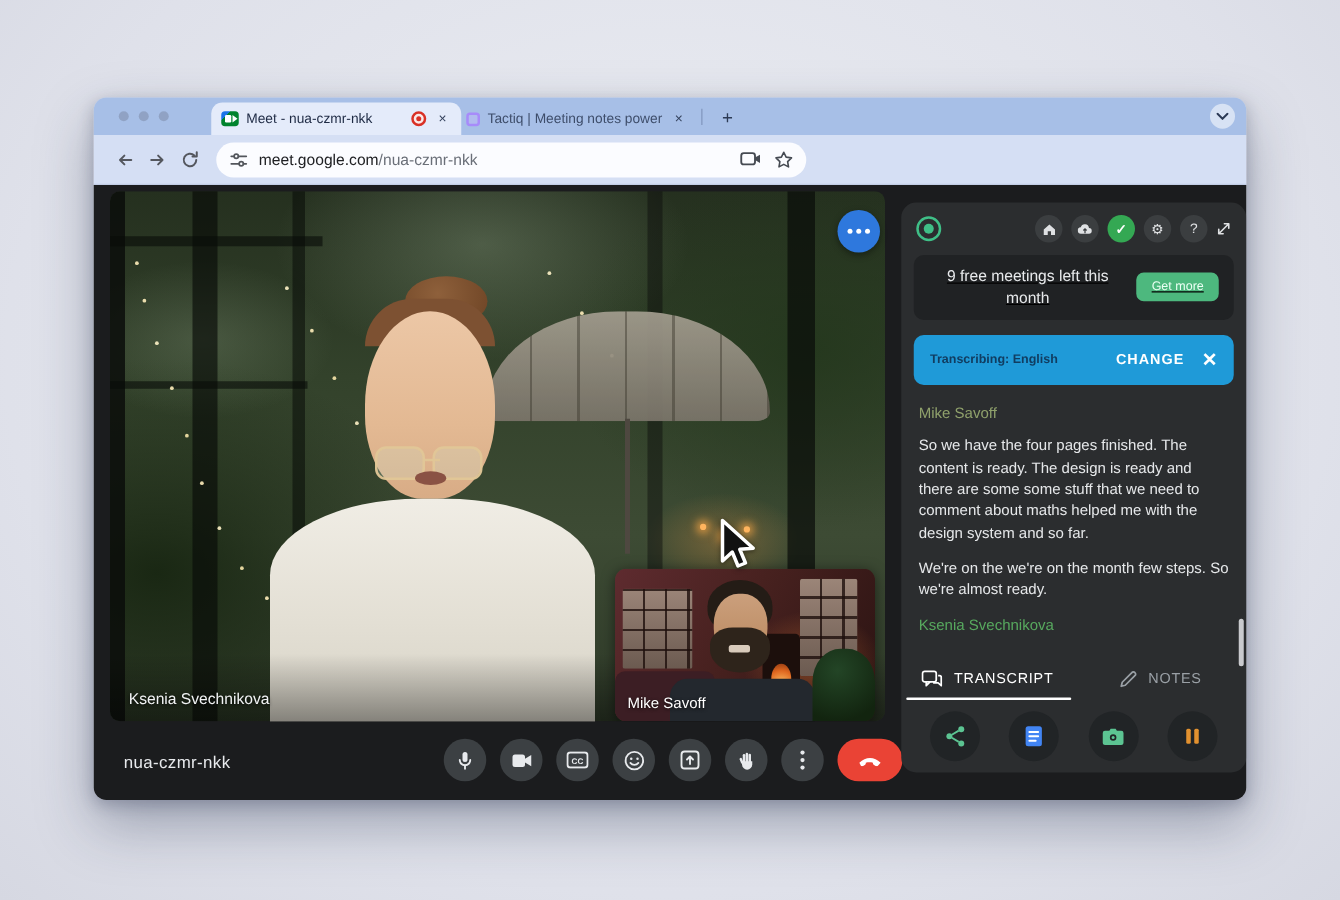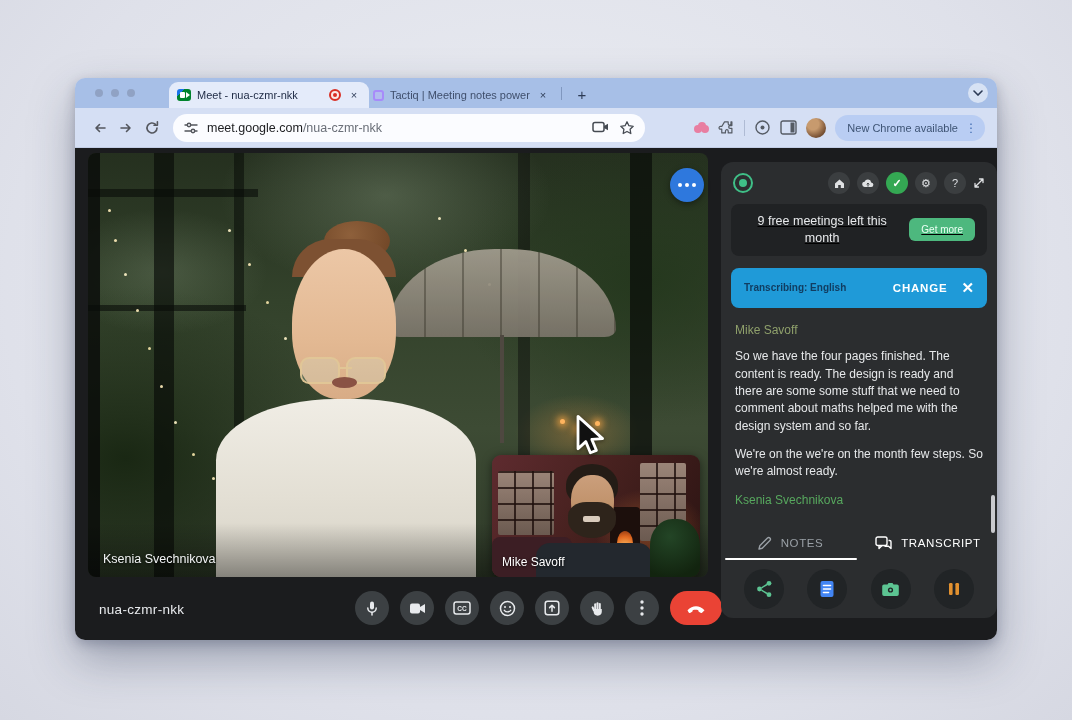--- a/index.html
+++ b/index.html
@@ -257,42 +257,20 @@
         <svg width="17" height="14" viewBox="0 0 17 14">
             <rect x="1" y="1.5" width="11" height="9" rx="2" fill="none" stroke="#454a52" stroke-width="1.5"></rect>
             <path d="M12 5l4-2.3v6.6L12 7z" fill="#454a52"></path>
           </svg>
         <svg width="16" height="16" viewBox="0 0 16 16">
             <path d="M8 1.8l1.9 3.9 4.3.6-3.1 3 .7 4.2L8 11.5l-3.8 2 .7-4.2-3.1-3 4.3-.6z" fill="none" stroke="#454a52" stroke-width="1.3" stroke-linejoin="round"></path>
           </svg>
       </span>
     </div>
 
-    <div class="tb-right">
-      <span class="ext-pink">
-          <span></span>
-        </span>
-      <svg width="17" height="17" viewBox="0 0 17 17">
-          <path d="M6.5 2.5h4v2a1.5 1.5 0 103 0v-2h1v4h-2a1.5 1.5 0 100 3h2v5h-4v-2a1.5 1.5 0 10-3 0v2h-4v-4h-1.5a1.5 1.5 0 110-3H3.5z" transform="scale(.92) translate(.6,.6)" fill="none" stroke="#555b64" stroke-width="1.3" stroke-linejoin="round"></path>
-        </svg>
-      <span class="tb-divider"></span>
-      <svg width="17" height="17" viewBox="0 0 17 17">
-          <circle cx="8.5" cy="8.5" r="6.5" fill="none" stroke="#555b64" stroke-width="1.4"></circle>
-          <circle cx="8.5" cy="8.5" r="2" fill="#555b64"></circle>
-        </svg>
-      <svg width="17" height="15" viewBox="0 0 17 15">
-          <rect x="1" y="1" width="15" height="13" rx="2" fill="none" stroke="#555b64" stroke-width="1.4"></rect>
-          <rect x="10.5" y="2.5" width="4" height="10" fill="#555b64"></rect>
-        </svg>
-      <span class="avatar"></span>
-      <span class="update-pill">
-        <span>New Chrome available</span>
-        <span class="pill-dots">⋮</span>
-      </span>
-    </div>
   </div>
 
   <div class="content">
 
     <div class="video">
       <div class="vbar v1"></div>
       <div class="vbar v2"></div>
       <div class="vbar v3"></div>
       <div class="vbar v4"></div>
       <div class="vbar v5"></div>
@@ -456,33 +434,33 @@
             <div class="t-text">We're on the we're on the month few steps. So we're almost ready.</div>
           </div>
 
           <div class="t-entry">
             <div class="t-speaker" style="color: rgb(87, 168, 94);">Ksenia Svechnikova</div>
 
           </div>
         </div>
 
       <div class="sb-tabs">
-        <div class="sb-tab idle">
-          <svg width="15" height="15" viewBox="0 0 15 15">
-              <path d="M2 13l.8-3.2 7.7-7.7a1.5 1.5 0 012.4 0 1.5 1.5 0 010 2.4L5.2 12.2z" fill="none" stroke="#9aa0a6" stroke-width="1.4" stroke-linejoin="round"></path>
-            </svg>
-          <span>NOTES</span>
-        </div>
         <div class="sb-tab active">
           <svg width="17" height="15" viewBox="0 0 17 15">
               <rect x="1" y="1" width="11" height="8.5" rx="1.8" fill="none" stroke="#fff" stroke-width="1.4"></rect>
               <path d="M4 9.5v3l3-3" fill="none" stroke="#fff" stroke-width="1.4" stroke-linejoin="round"></path>
               <path d="M13.5 4.5h1.2a1.3 1.3 0 011.3 1.3v6.7l-2.5-2.2h-4" fill="none" stroke="#fff" stroke-width="1.4" stroke-linejoin="round"></path>
             </svg>
           <span>TRANSCRIPT</span>
+        </div>
+        <div class="sb-tab idle">
+          <svg width="15" height="15" viewBox="0 0 15 15">
+              <path d="M2 13l.8-3.2 7.7-7.7a1.5 1.5 0 012.4 0 1.5 1.5 0 010 2.4L5.2 12.2z" fill="none" stroke="#9aa0a6" stroke-width="1.4" stroke-linejoin="round"></path>
+            </svg>
+          <span>NOTES</span>
         </div>
         <div class="tab-underline"></div>
       </div>
 
       <div class="sb-actions">
         <div class="act">
           <svg width="17" height="18" viewBox="0 0 17 18">
               <g fill="#5cc492">
                 <circle cx="3.5" cy="9" r="2.4"></circle>
                 <circle cx="13" cy="3.3" r="2.4"></circle>

